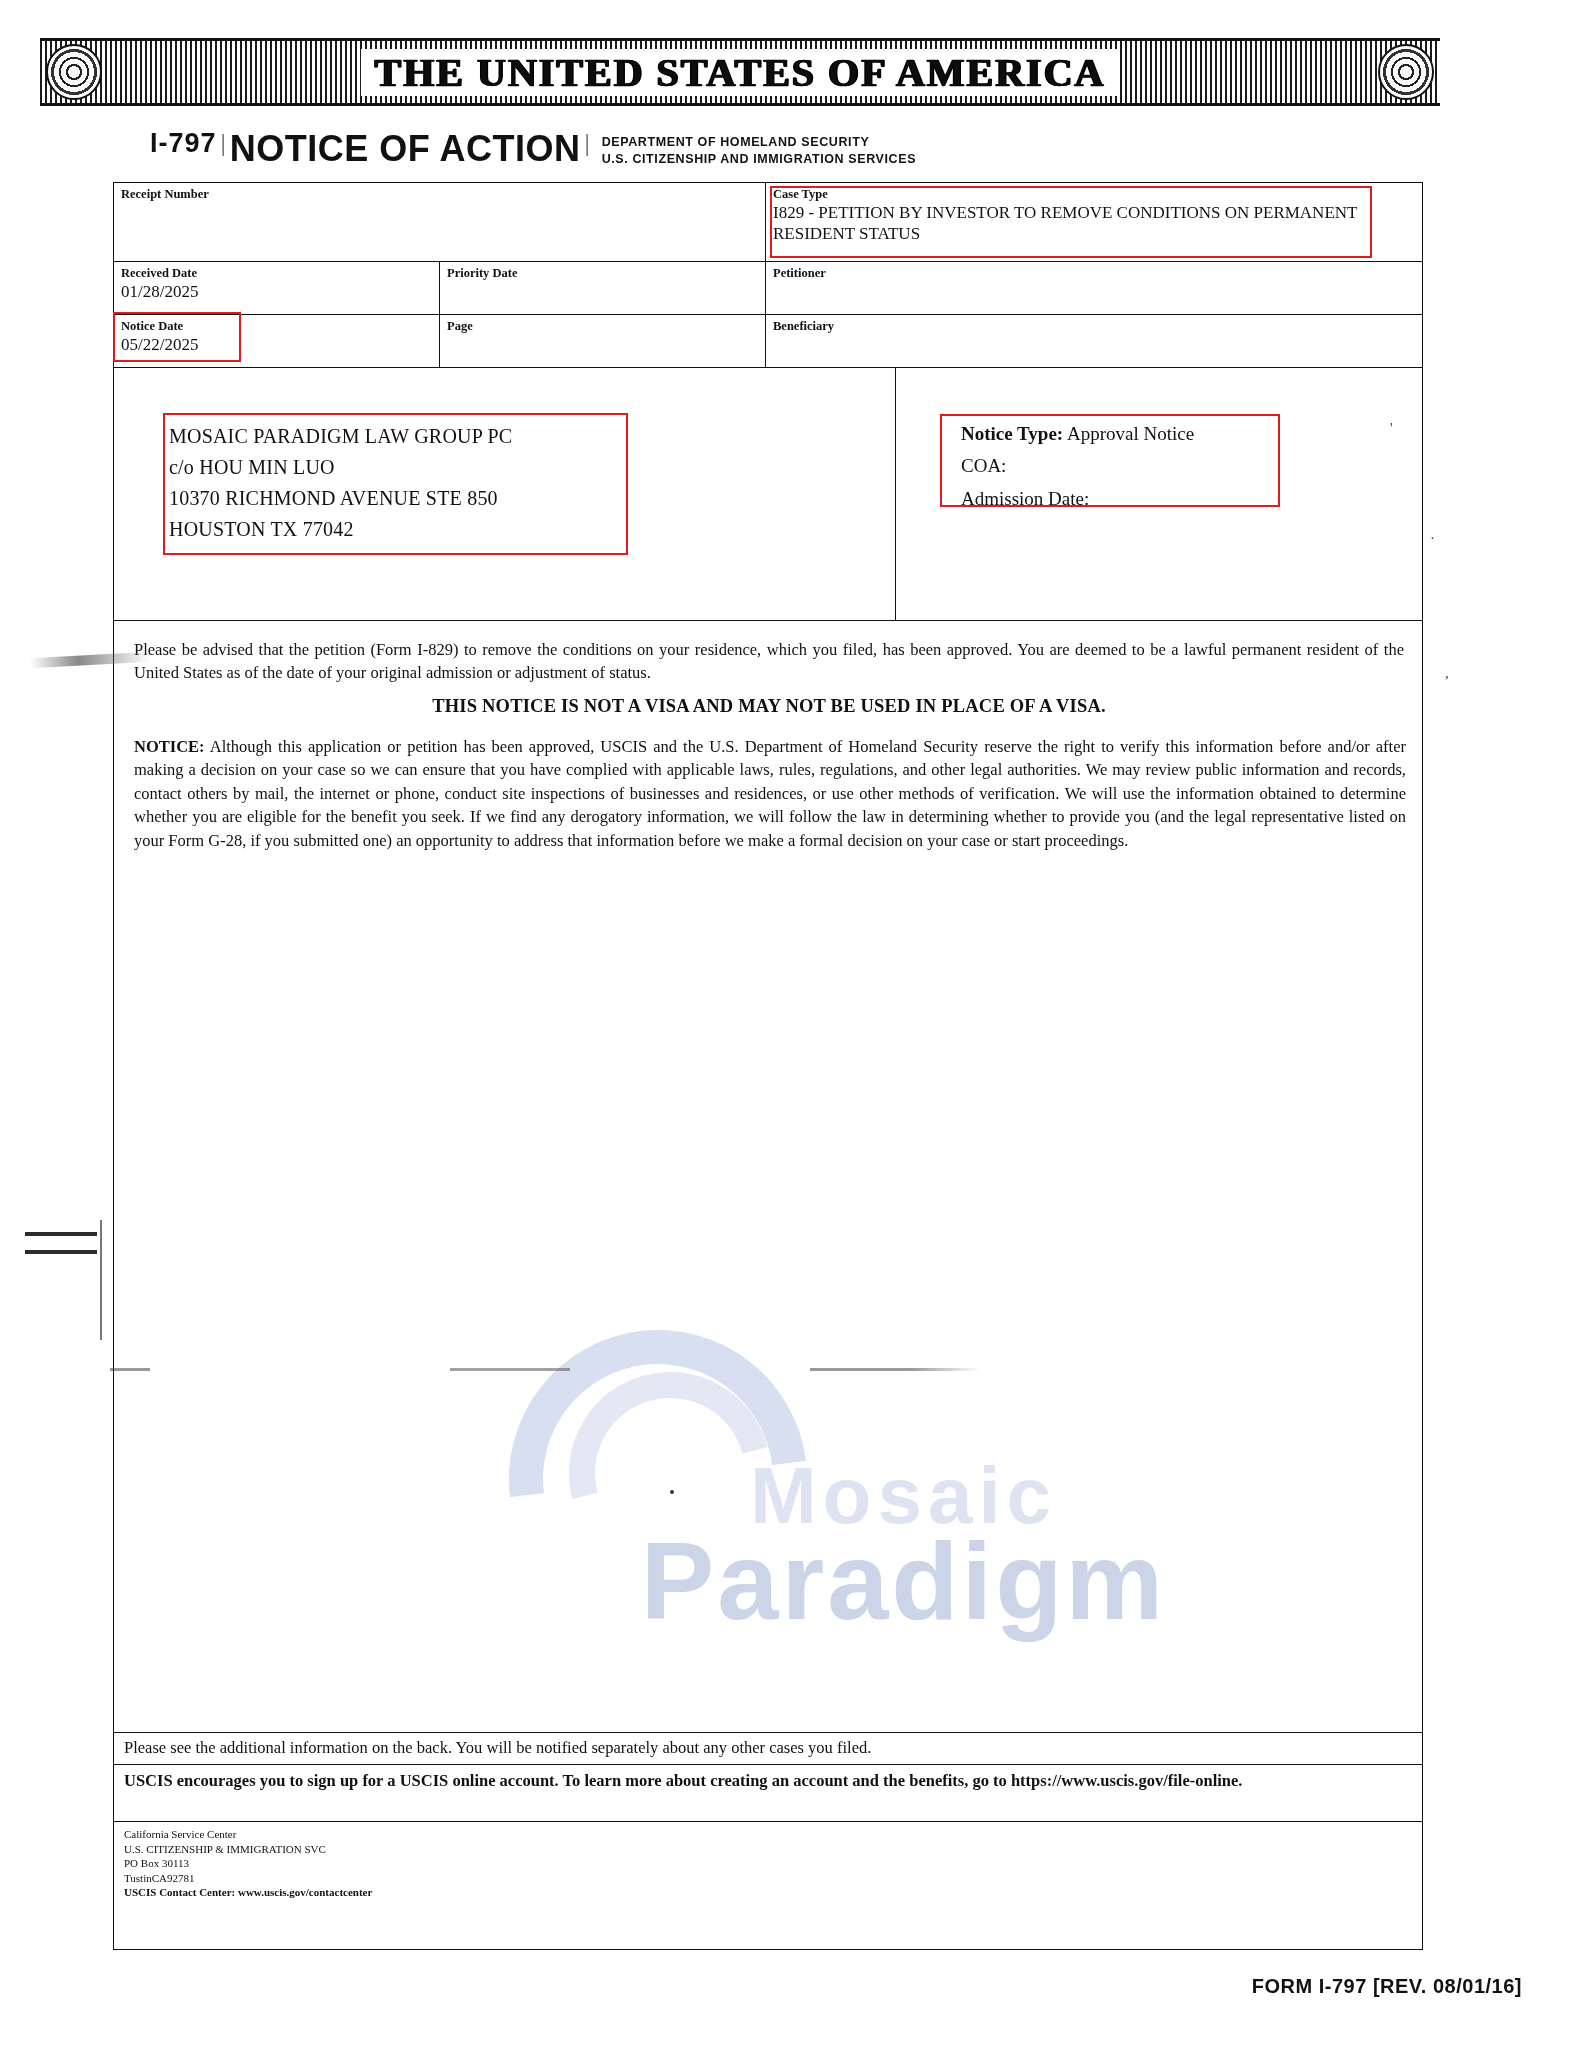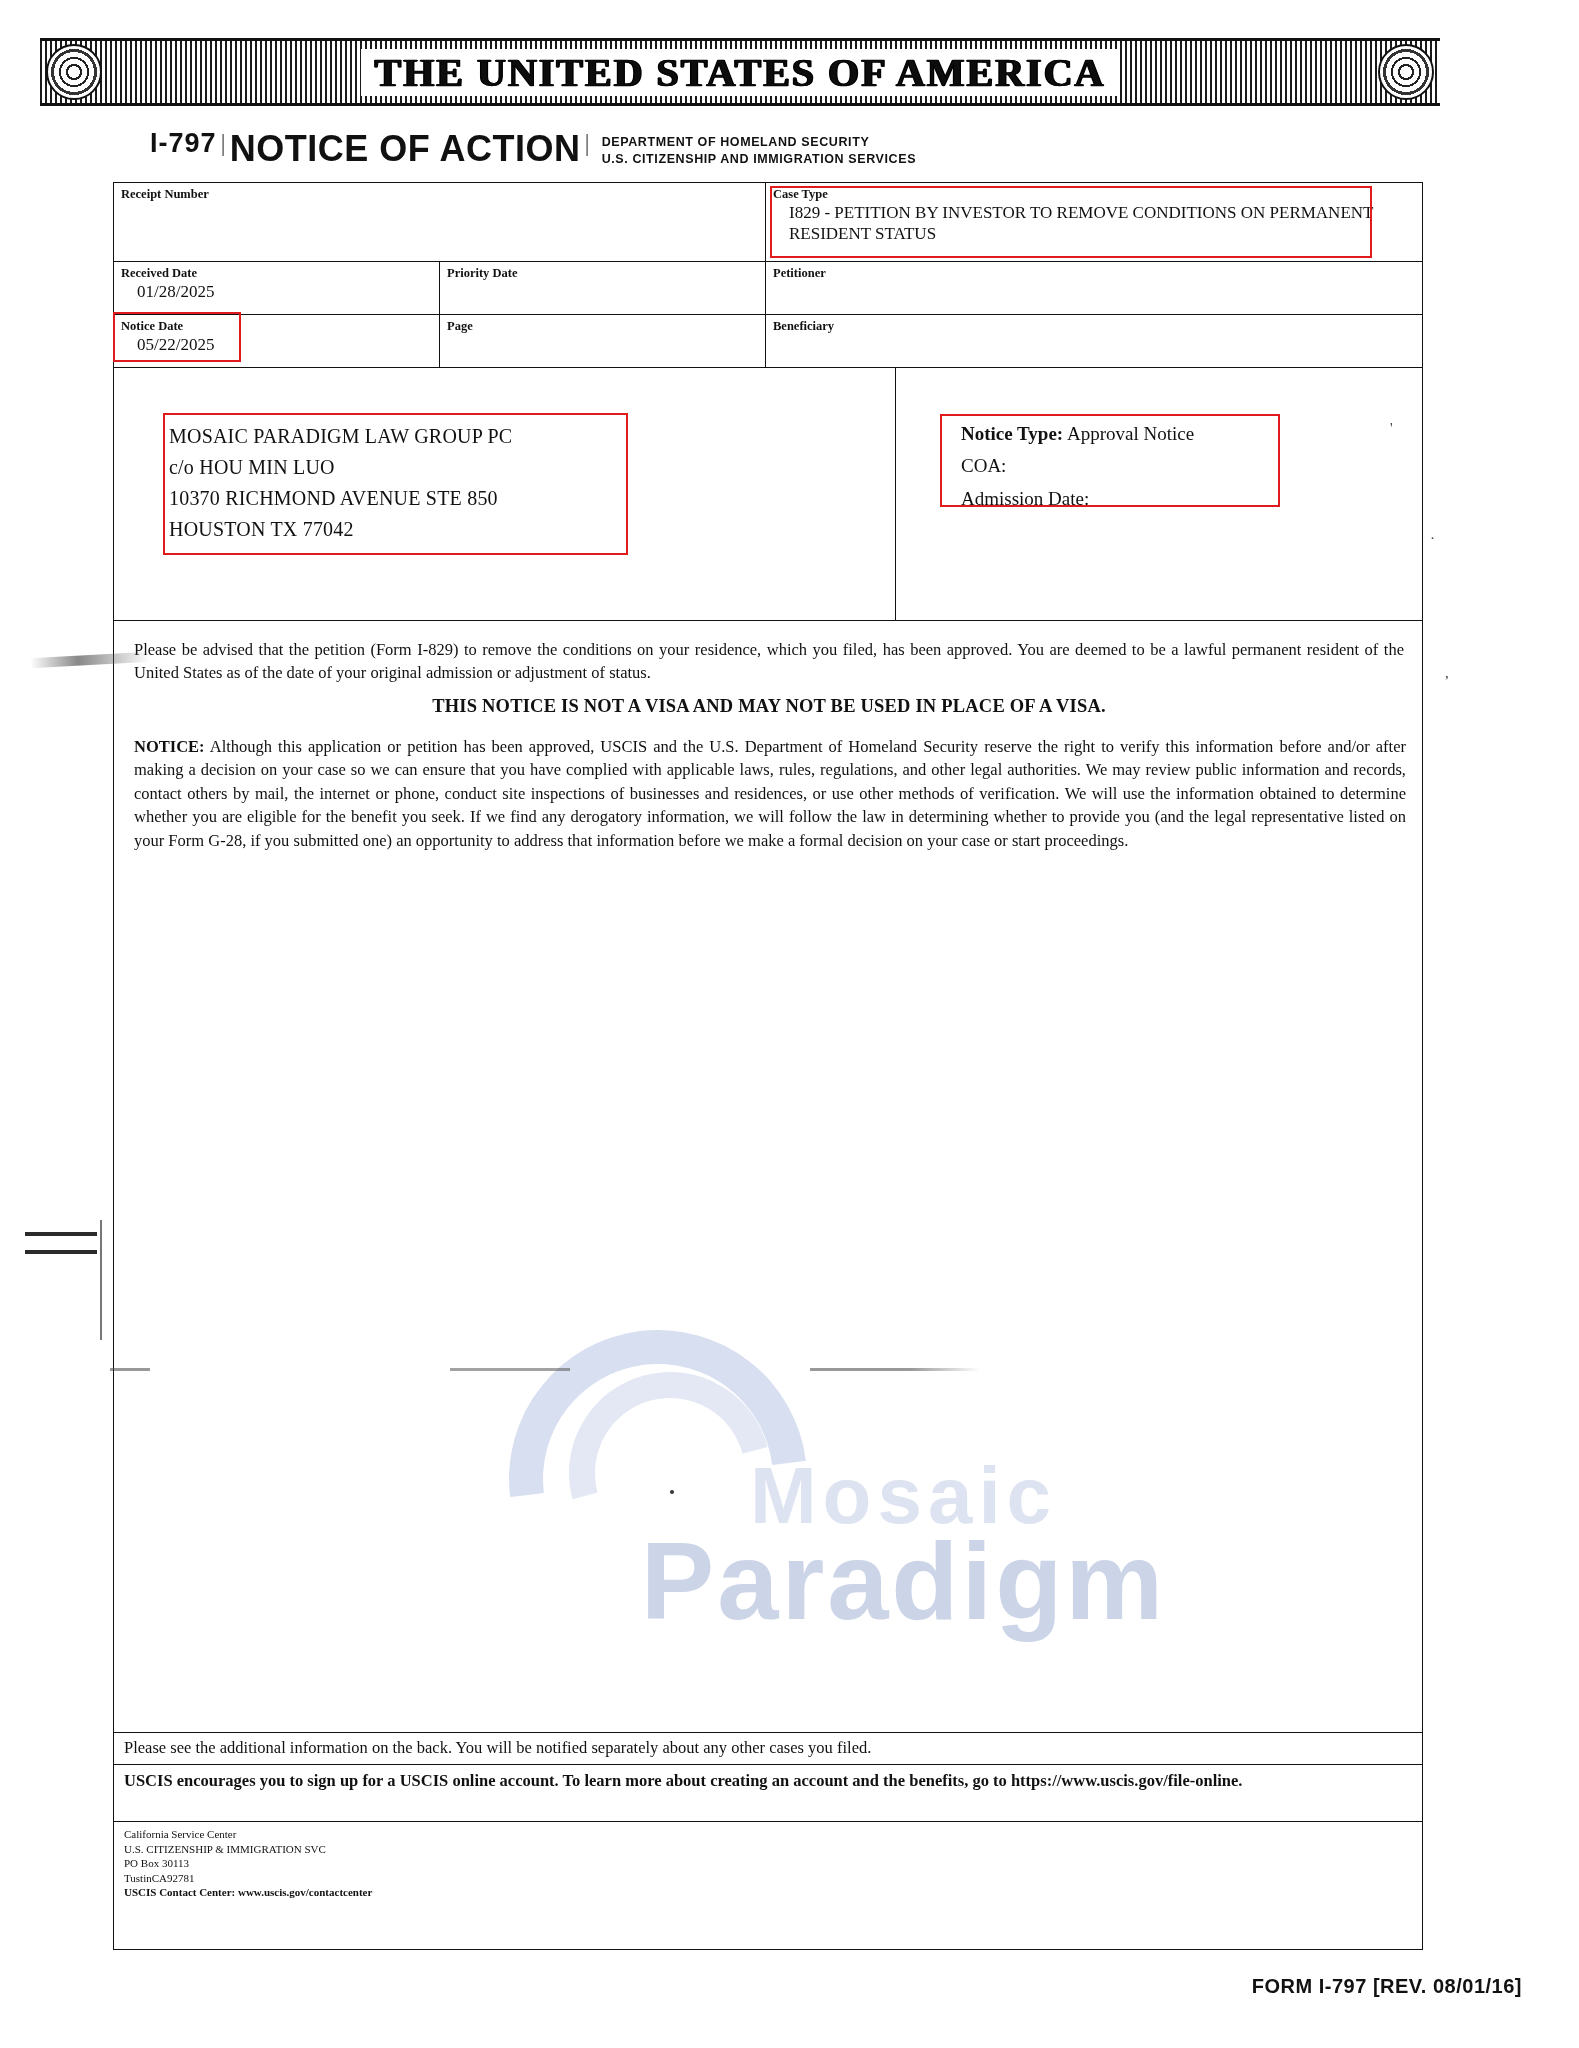--- a/index.html
+++ b/index.html
@@ -140,21 +140,20 @@
     line-height: 1.15;
     display: block;
   }
   .val {
     font-family: "Liberation Serif", serif;
     font-size: 17px;
     line-height: 1.22;
     display: block;
     margin-top: 2px;
     white-space: pre-line;
-    margin-left: 16px;
   }
   .c-receipt { width: 652px; height: 78px; }
   .c-casetype { width: 656px; height: 78px; }
   .c-received { width: 326px; height: 52px; }
   .c-priority { width: 326px; height: 52px; }
   .c-petitioner { width: 656px; height: 52px; }
   .c-notice { width: 326px; height: 52px; }
   .c-page { width: 326px; height: 52px; }
   .c-beneficiary { width: 656px; height: 52px; }
 

